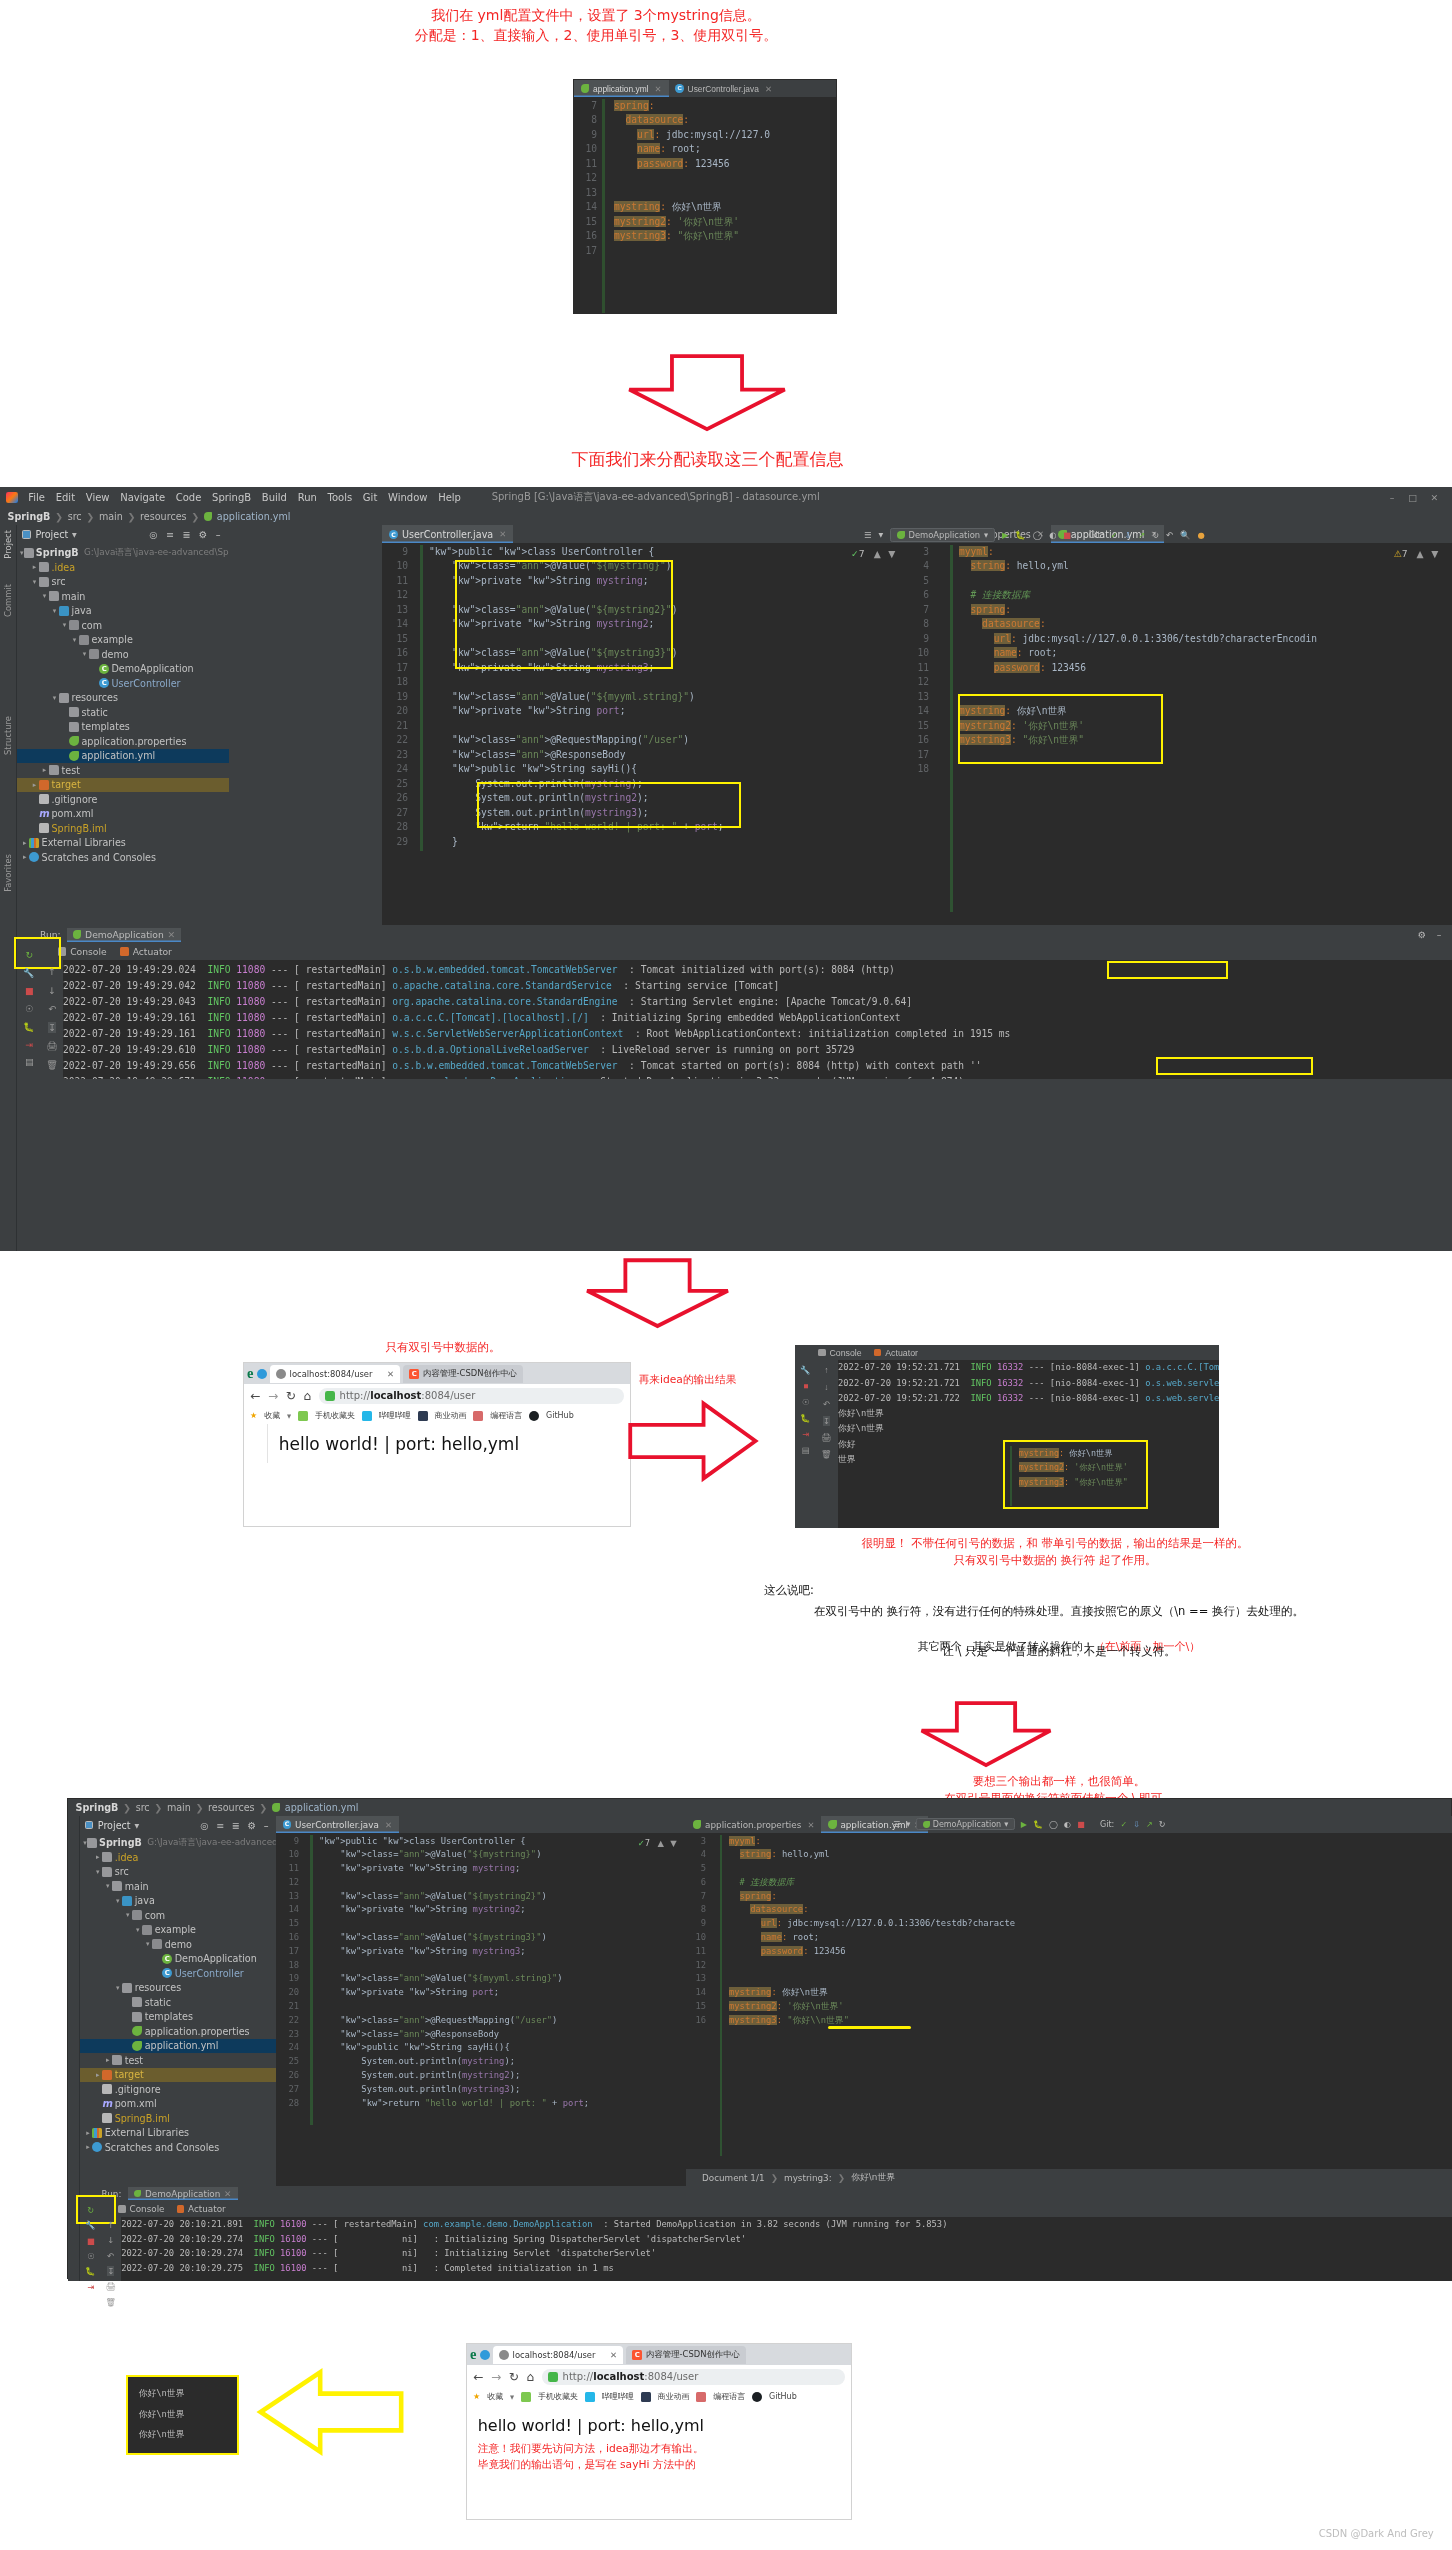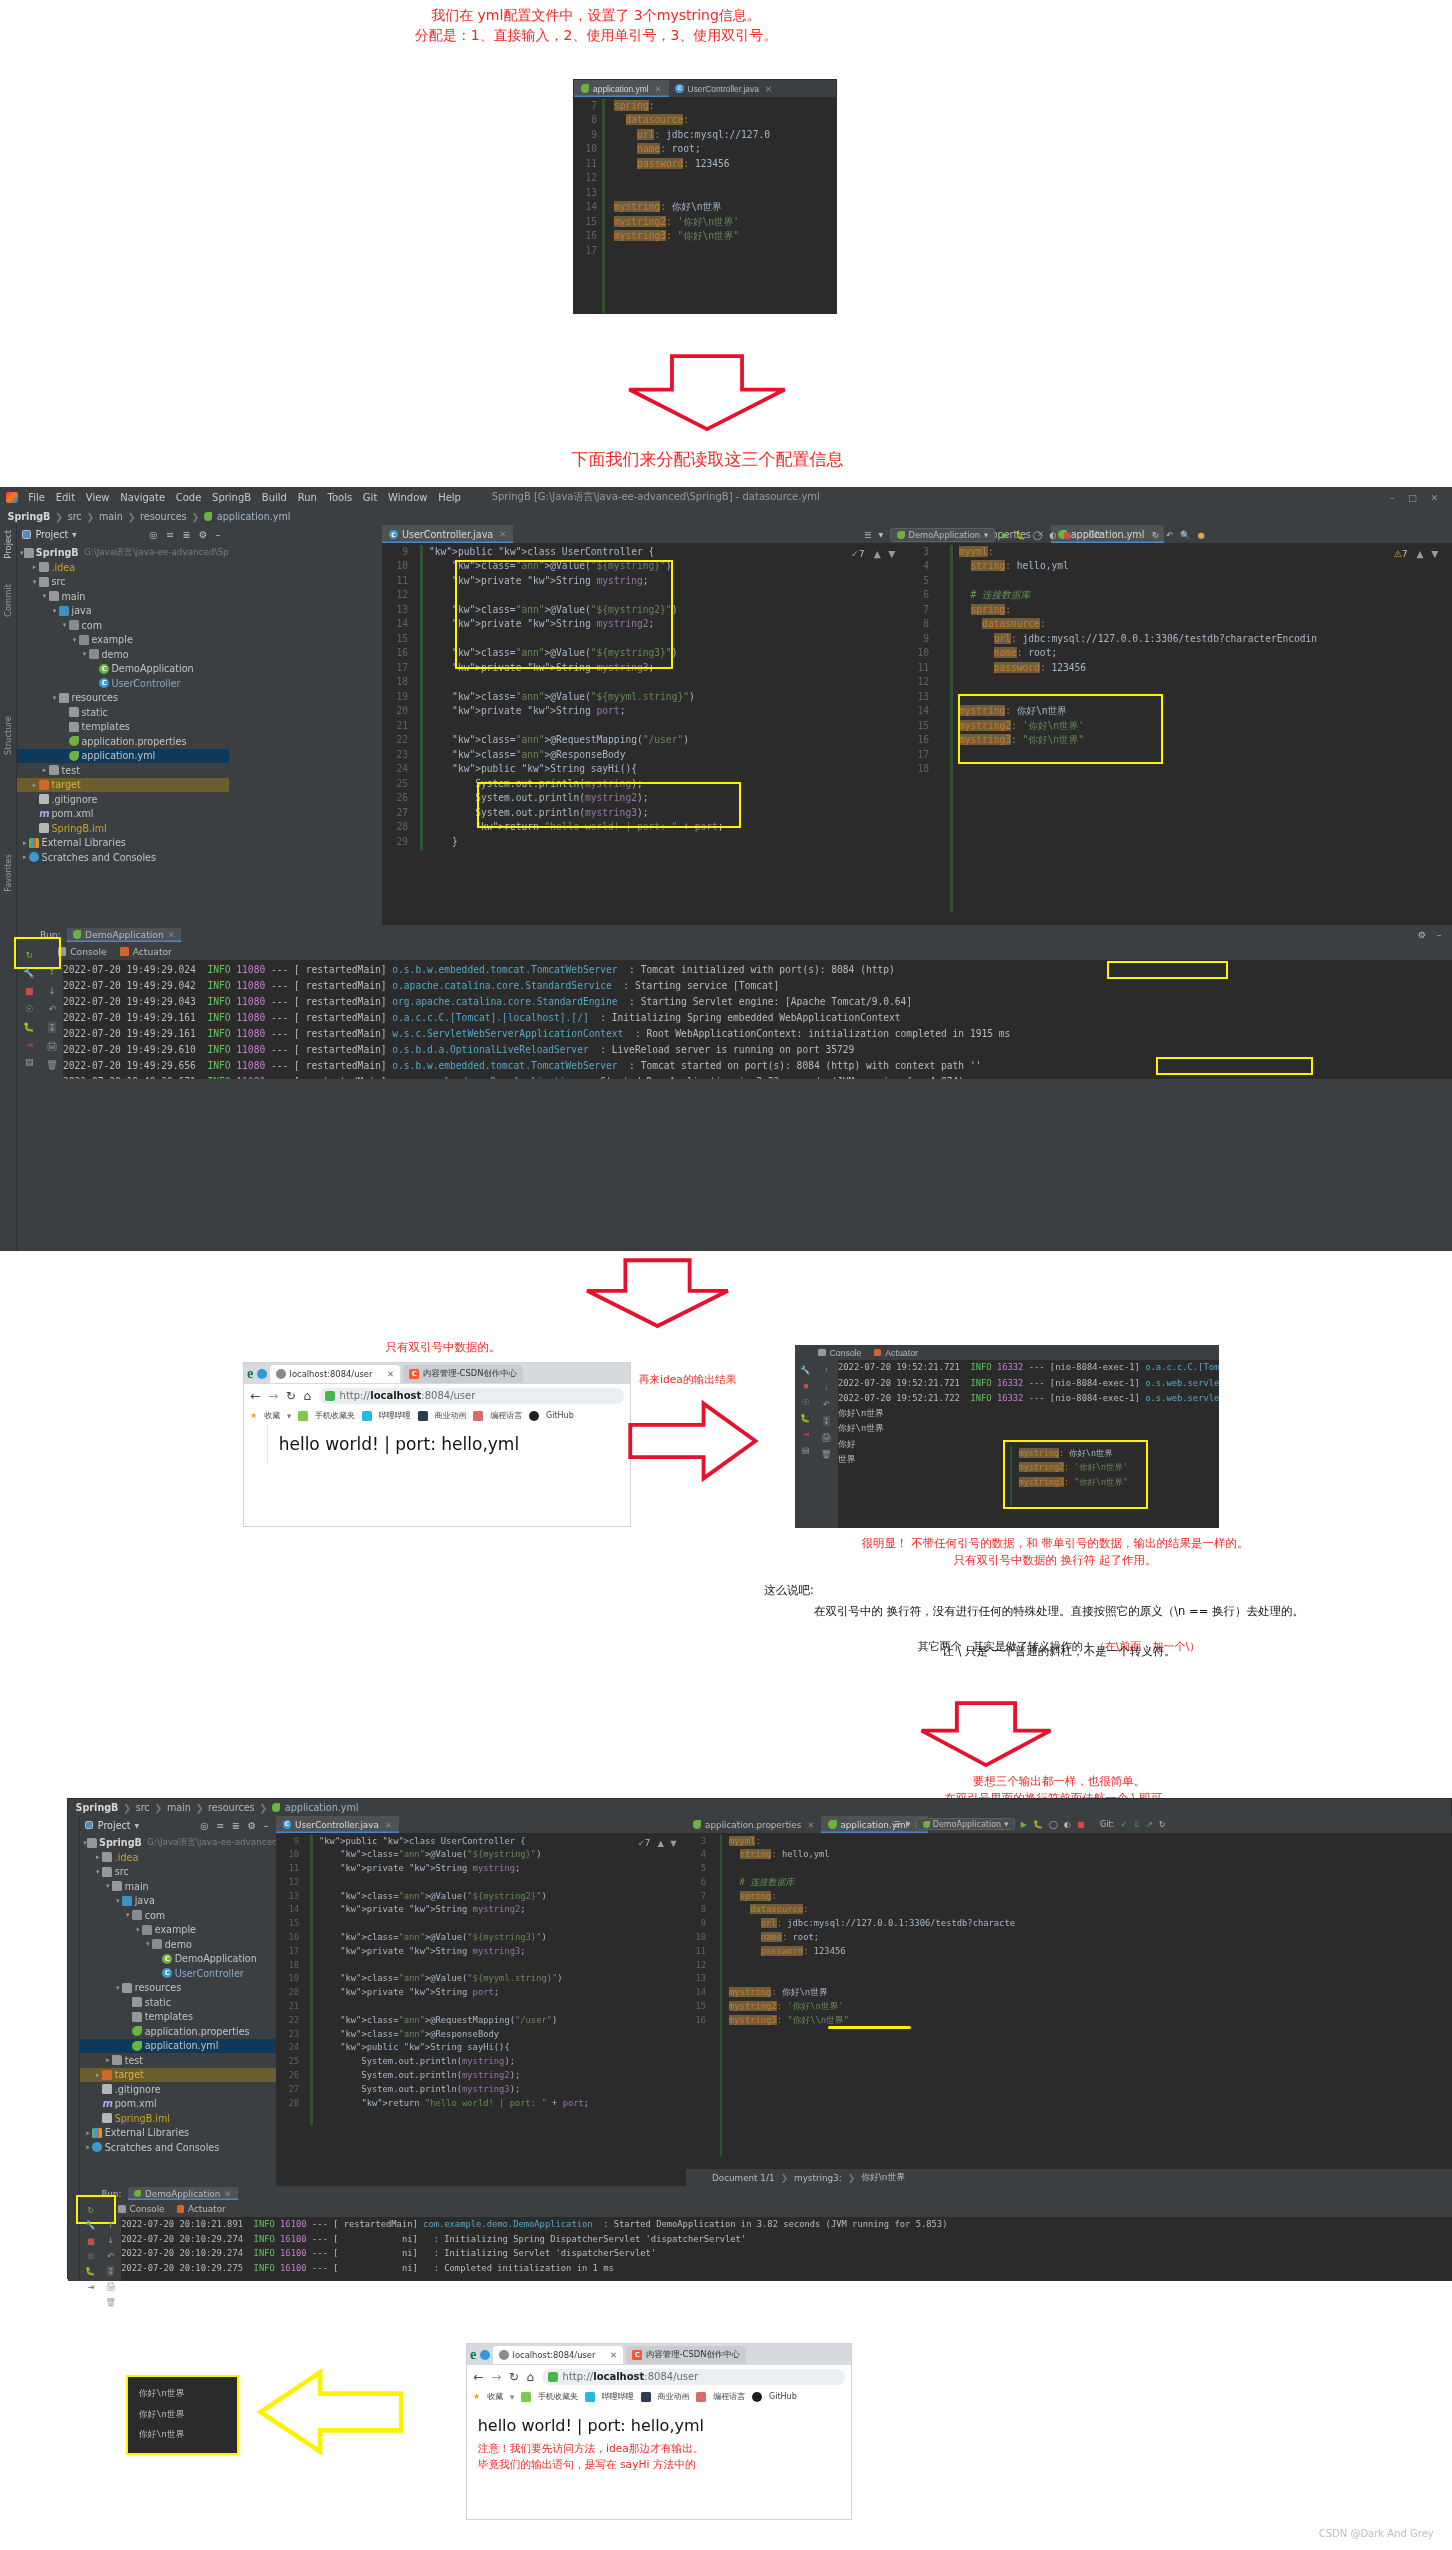--- a/index.html
+++ b/index.html
@@ -881,21 +881,21 @@
       <span class="yml-key">name</span><span class="kw">:</span> root;
       <span class="yml-key">password</span><span class="kw">:</span> 123456
 &nbsp;
 &nbsp;
 <span class="yml-key">mystring</span><span class="kw">:</span> 你好\n世界
 <span class="yml-key">mystring2</span><span class="kw">:</span><span class="str"> '你好\n世界'</span>
 <span class="yml-key">mystring3</span><span class="kw">:</span><span class="str"> "你好\\n世界"</span></div>
 
       <div class="abs" style="left:142px; top:193px; width:83px; height:3.1px; background:#fff200; border-radius:1.5px;"></div>
     </div>
-    <div class="abs" style="left:0; bottom:0; height:17px; display:flex; align-items:center; gap:6.1px; font-size:8.8px; color:#bbb; padding-left:26px; background:#3c3f41; width:100%;">
+    <div class="abs" style="left:0; bottom:0; height:17px; display:flex; align-items:center; gap:6.1px; font-size:8.8px; color:#bbb; padding-left:16px; background:#3c3f41; width:100%;">
       <span>Document 1/1</span>
       <span style="color:#787878;">❯</span>
       <span>mystring3:</span>
       <span style="color:#787878;">❯</span>
       <span>你好\n世界</span>
     </div>
   </div>
 
   <div class="abs" style="left:825px; top:18.3px; width:558px; height:13.8px; display:flex; align-items:center; gap:6.1px; font-size:8px; color:#bbb;">
     <span>☰</span>

